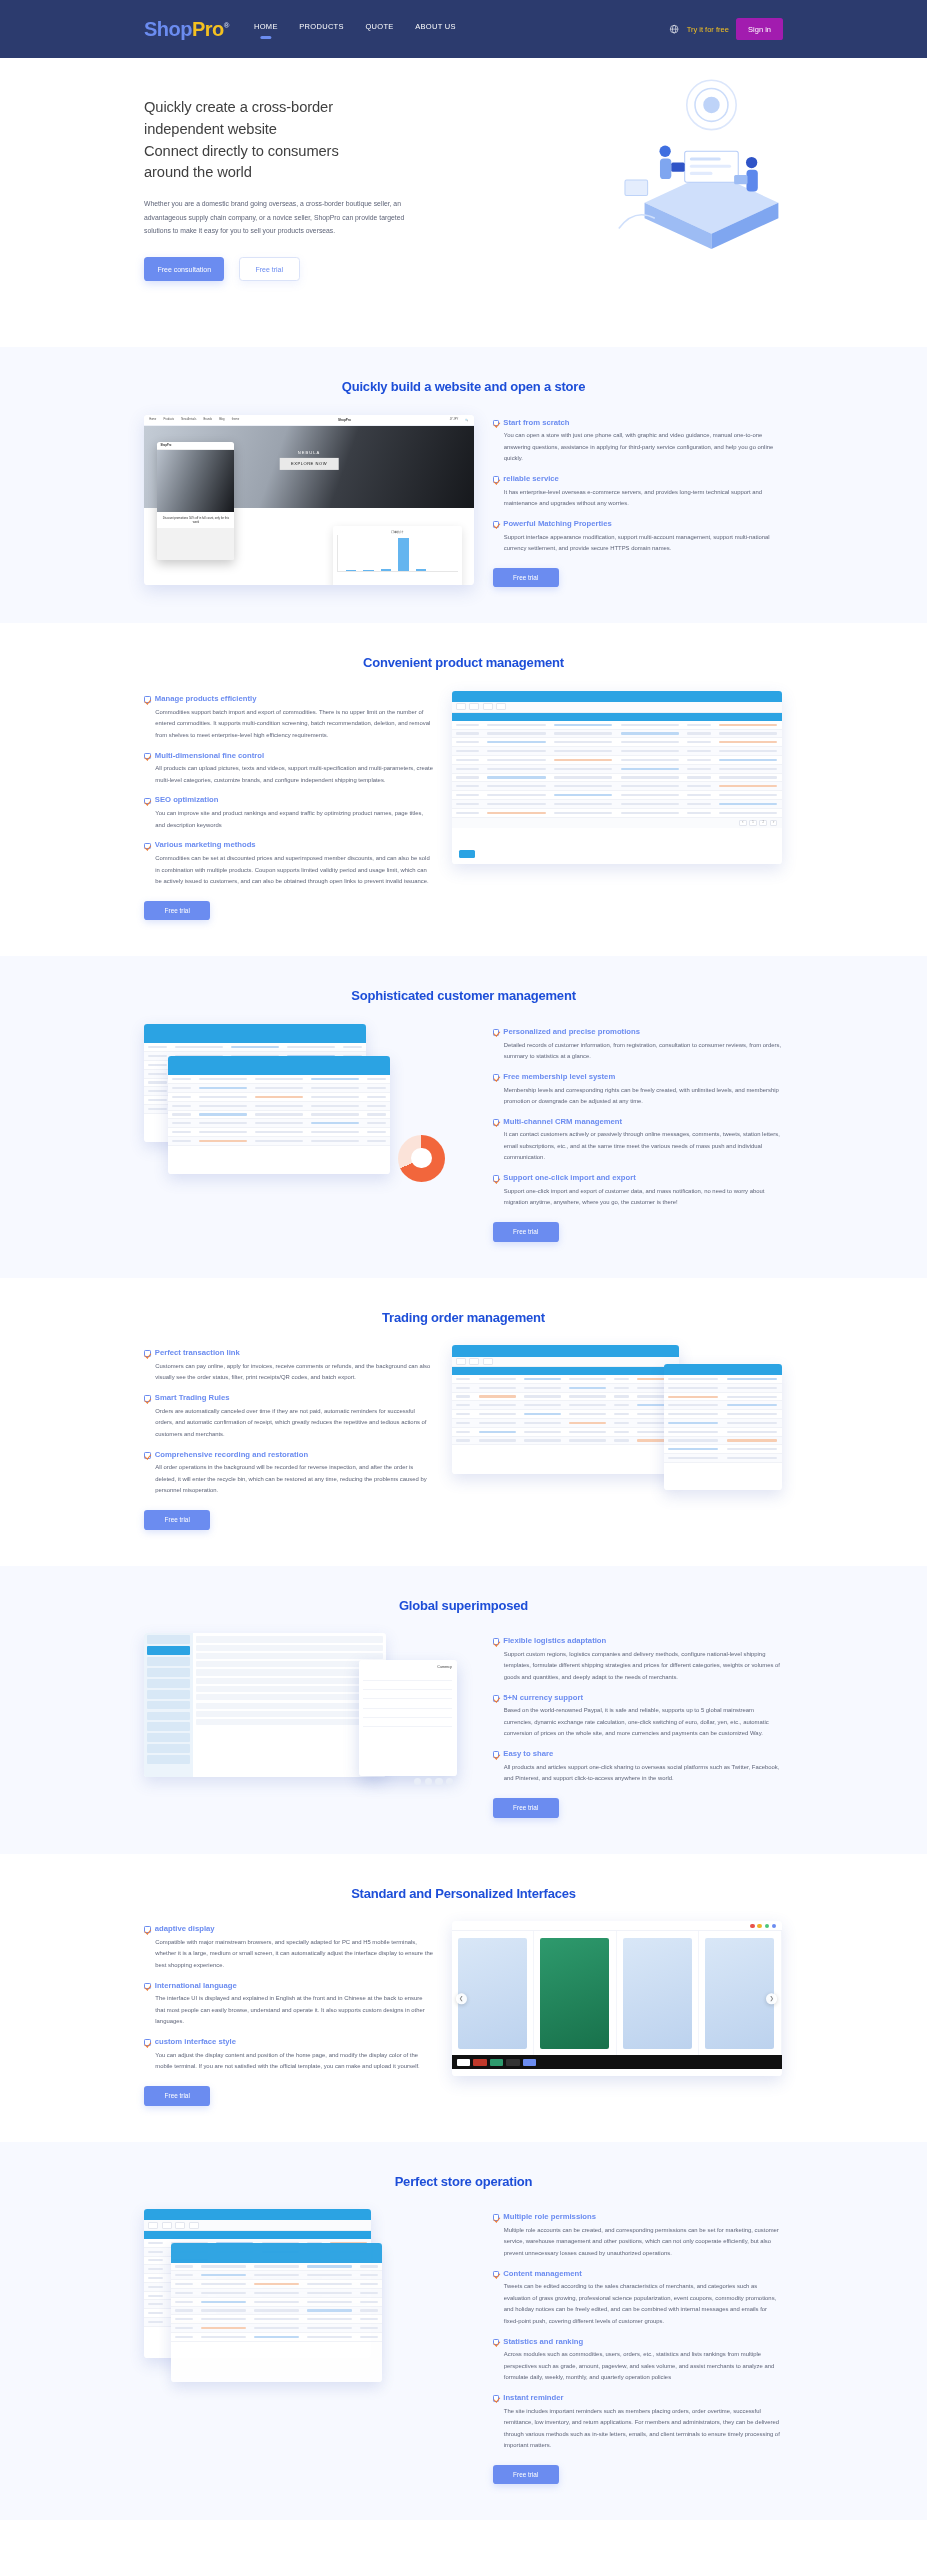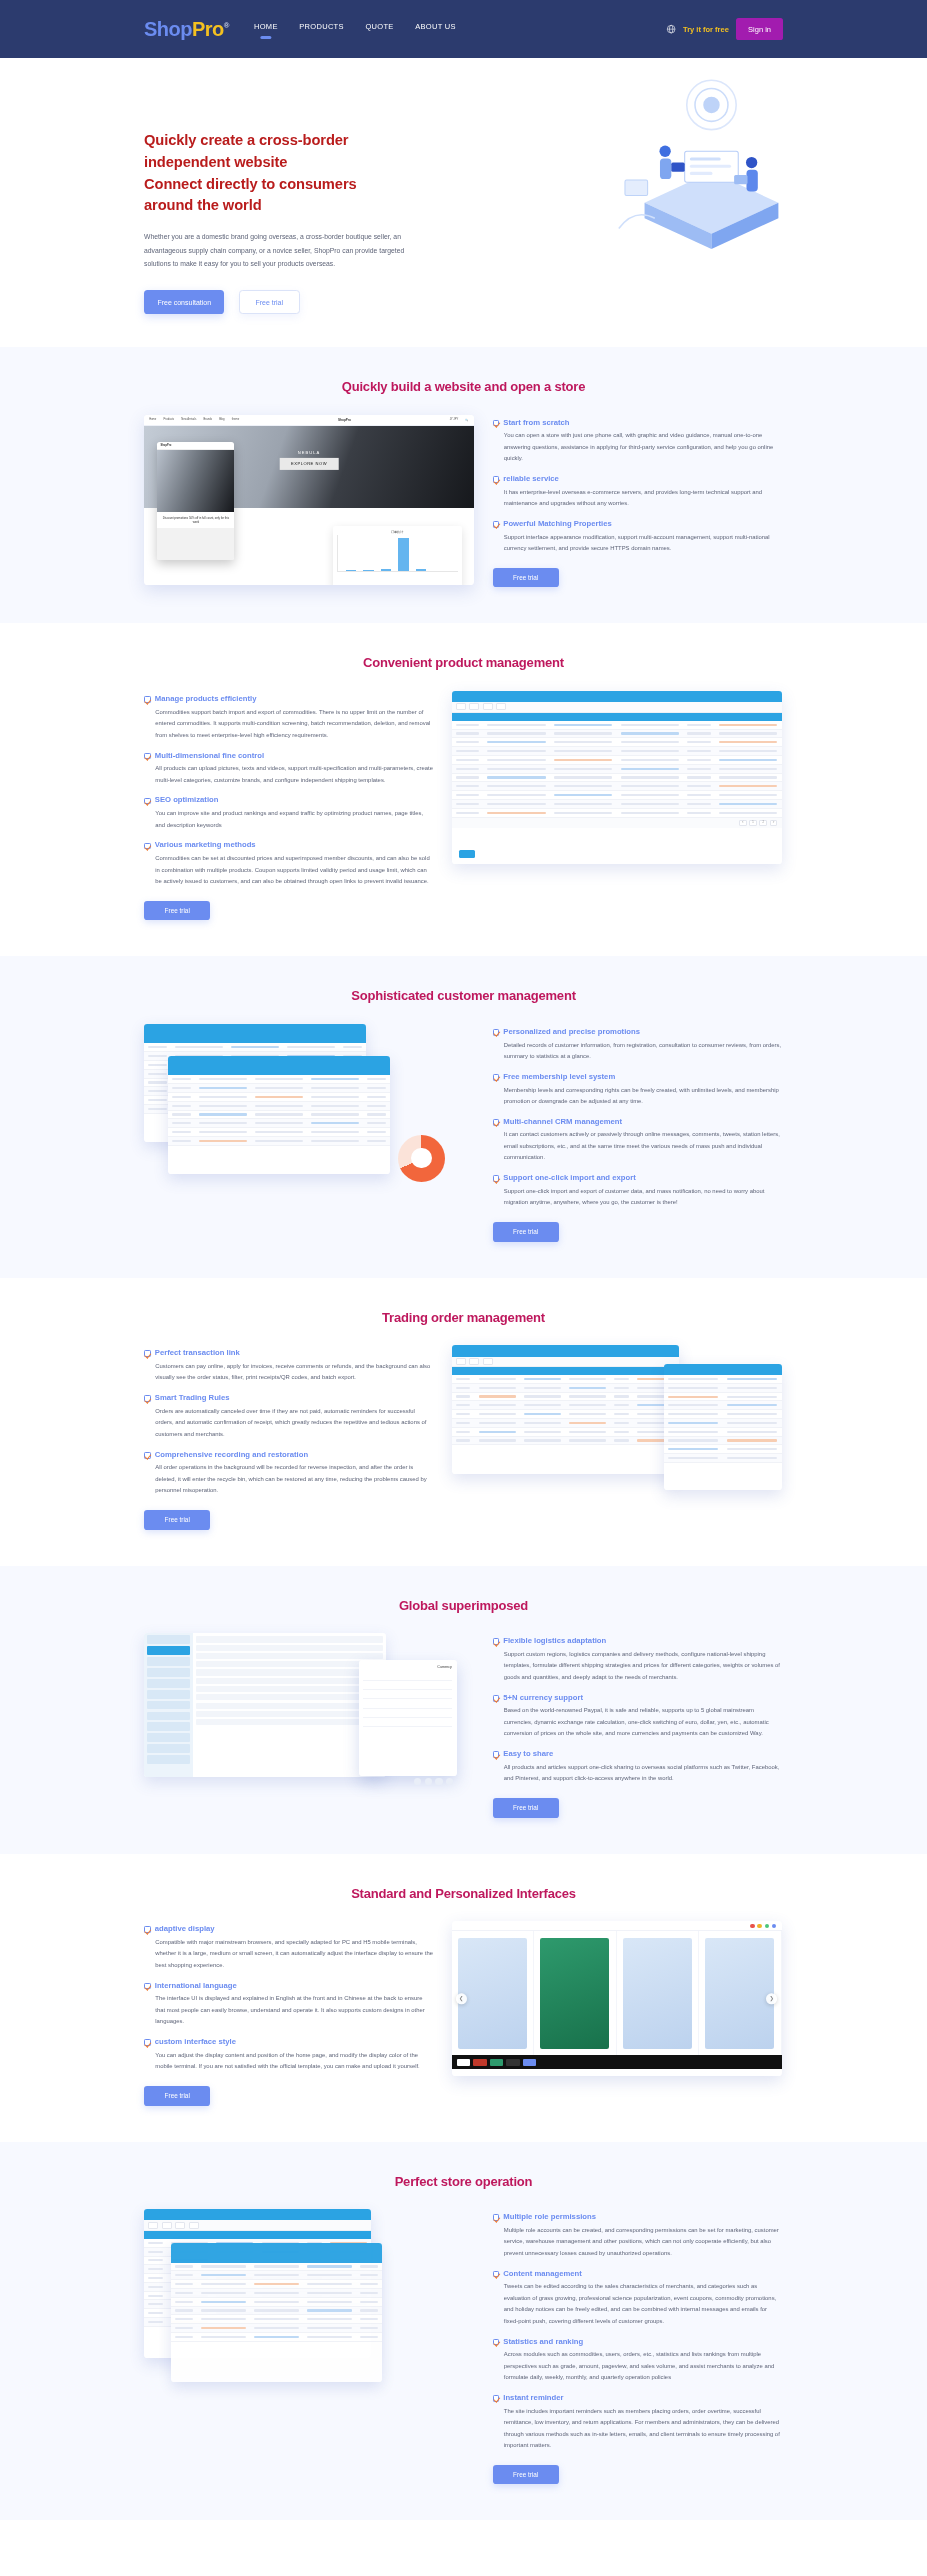--- a/index.html
+++ b/index.html
@@ -23,53 +23,53 @@
   .logo .pro{color:#f3c020;}
   .logo .reg{font-size:7.7px;vertical-align:super;color:#c9d2ea;}
   .nav{display:flex;align-items:center;margin-left:24px;gap:19.6px;}
   .nav-item{color:#ffffff;font-size:7.5px;letter-spacing:0.3px;position:relative;padding:3.1px 1px 7.2px;cursor:pointer;}
   .nav-item.active::after{
     content:"";position:absolute;left:50%;transform:translateX(-50%);bottom:0;
     width:11.3px;height:3.1px;background:#6b8cf0;border-radius:1.5px;
   }
   .hdr-right{margin-left:auto;display:flex;align-items:center;gap:7.2px;}
   .globe-ic{width:10.3px;height:10.3px;}
-  .try-free{color:#f3c020;font-size:7.5px;cursor:pointer;font-weight:bold;}
+  .try-free{color:#f3c020;font-size:7.5px;cursor:pointer;}
   .signin{
     background:#a21caf;color:#fff;font-size:7.5px;border:none;border-radius:2.6px;
     padding:6.7px 12px;cursor:pointer;
   }
 
   
   .hero{background:#ffffff;height:289px;position:relative;overflow:hidden;}
   .hero-inner{width:639px;margin:0 auto;display:flex;position:relative;height:100%;padding-top:39px;}
   .hero-left{width:309px;}
   .hero-title{
-    font-size:14.7px;line-height:1.48;font-weight:bold;color:#b91c1c;letter-spacing:-0.1px;margin-top:33px;
+    font-size:14.7px;line-height:1.48;font-weight:normal;color:#404040;letter-spacing:-0.1px;
   }
   .hero-sub{
     margin-top:13px;font-size:6.8px;line-height:2.0;color:#5e6478;width:278px;
   }
   .hero-btns{margin-top:19.6px;display:flex;gap:14.4px;}
   .btn-primary{
     background:#6b8cf0;color:#fff;border:none;border-radius:3.6px;
     font-size:7px;padding:7.2px 13.4px;cursor:pointer;box-shadow:0 3.1px 8.2px rgba(107,140,240,.28);
   }
   .btn-ghost{
     background:#fff;color:#6b8cf0;border:0.5px solid #dbe3f8;border-radius:3.6px;
     font-size:7px;padding:7.2px 15.5px;cursor:pointer;box-shadow:0 3.1px 8.2px rgba(107,140,240,.10);
   }
   .hero-art{position:absolute;right:-15.5px;top:15.5px;width:242px;height:206px;}
 
   
   .section{padding:32px 0 36px;}
   .sec-tint{background:#f7f9ff;}
   .sec-white{background:#ffffff;}
   .sec-title{
-    text-align:center;font-size:13px;font-weight:bold;color:#be185d;letter-spacing:-0.2px;
+    text-align:center;font-size:13px;font-weight:bold;color:#1d4ed8;letter-spacing:-0.2px;
     margin-bottom:20.6px;
   }
   .sec-row{width:639px;margin:0 auto;display:flex;align-items:flex-start;gap:18.5px;}
   .col-text{width:289px;padding-top:3.1px;}
   .col-art{width:330px;}
 
   .feat{display:flex;margin-bottom:9.3px;}
   .chk{
     flex:0 0 auto;width:6.7px;height:6.7px;border:0.7px solid #6b8cf0;border-radius:1.3px;
     margin-top:2.1px;margin-right:4.1px;position:relative;background:#fff;

